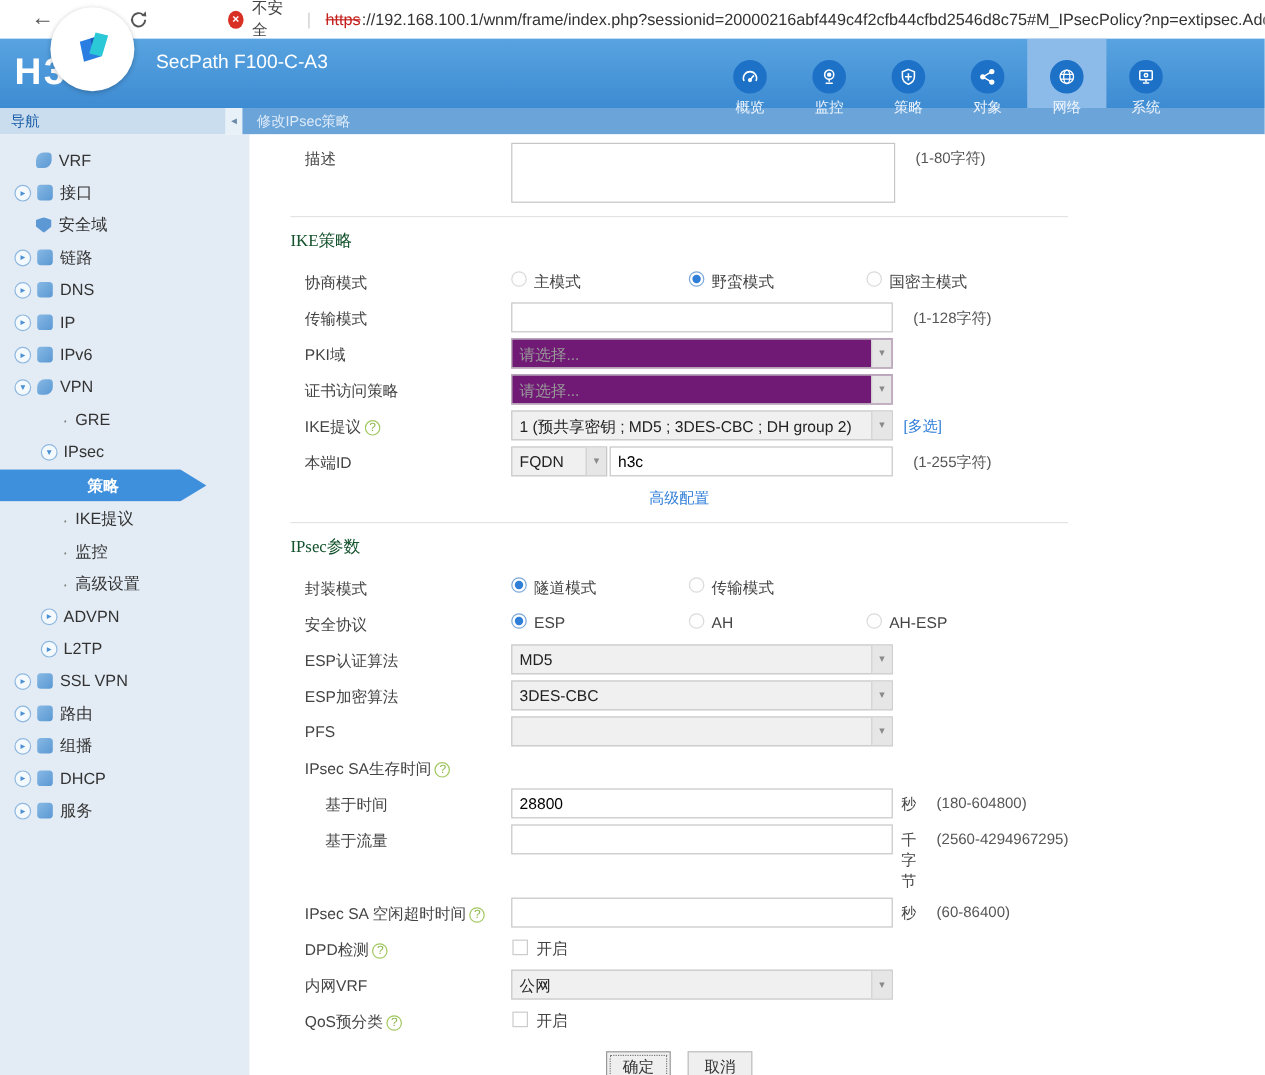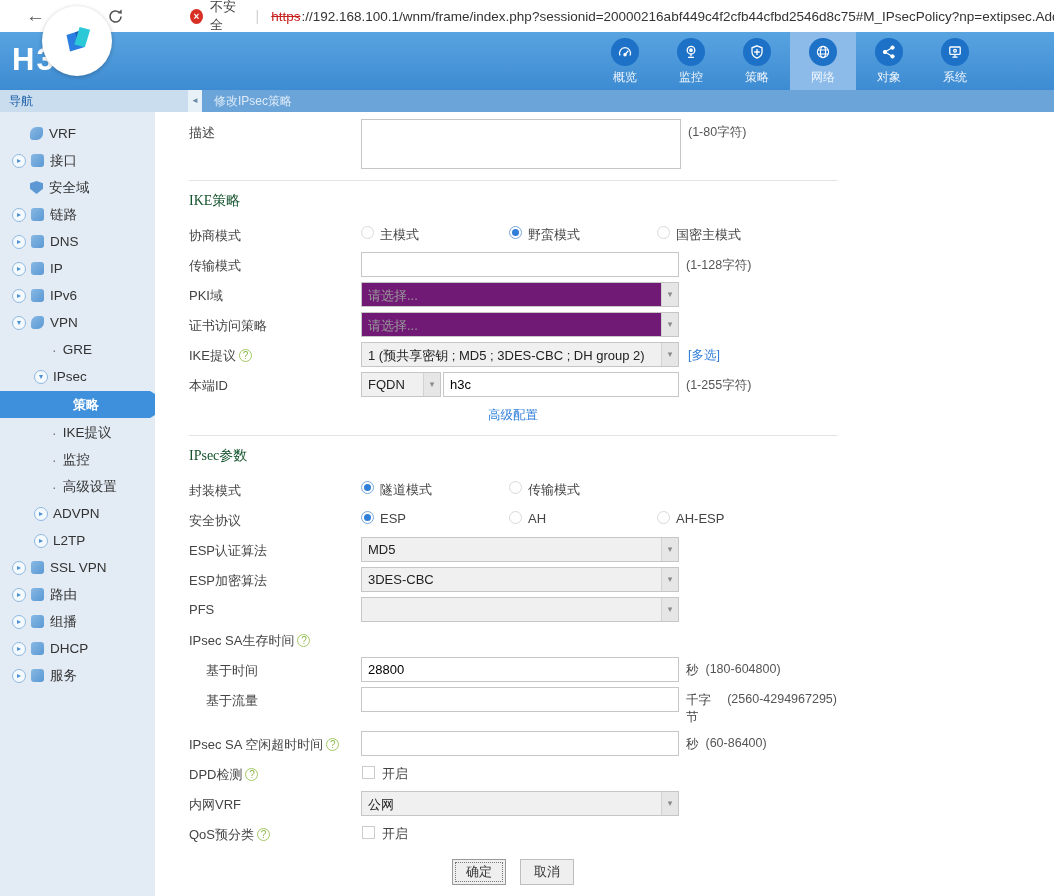--- a/index.html
+++ b/index.html
@@ -17,53 +17,53 @@
   .url { font-size:13.5px; color:#333; white-space:nowrap; overflow:hidden; }
   .url .https { color:#c5221f; text-decoration:line-through; margin-right:1px; }
 
   
   .app-header { height:58px; background:linear-gradient(#58a3e0,#3d8bd2); position:relative; display:flex; }
   .logo { color:#fff; font-size:31px; font-weight:bold; letter-spacing:2px; margin:10px 0 0 12px; width:118px; }
   .float-badge { position:absolute; left:42px; top:-26px; width:70px; height:70px; border-radius:50%;
     background:#fff; box-shadow:0 1px 4px rgba(0,0,0,.25); z-index:9; display:flex; align-items:center; justify-content:center; }
   .device-title { color:#fff; font-size:16px; line-height:1.25; margin-top:11px; width:160px; }
   .top-nav { margin-left:auto; margin-right:66px; display:flex; }
-  .nav-item { width:66px; text-align:center; padding-top:6px; height:58px; cursor:pointer; }
+  .nav-item { width:66px; text-align:center; padding-top:18px; height:58px; cursor:pointer; }
   .nav-item.active { background:#8cbbe9; }
   .nav-circ { width:28px; height:28px; border-radius:50%; background:#1d71c6; margin:0 auto;
     display:flex; align-items:center; justify-content:center; }
   .nav-label { font-size:12px; color:#eef5fc; margin-top:3px; }
 
   
   .crumb-row { height:22px; display:flex; }
   .nav-header { width:188px; background:#c9ddee; color:#1c5fa8; font-size:12px; line-height:22px; padding-left:9px; }
   .collapse-handle { width:14px; background:#e9f1f8; color:#6b8aa8; font-size:8px; line-height:22px; text-align:center; cursor:pointer; }
   .crumb-bar { flex:1; background:#6ba4d9; color:#ddebf8; font-size:12px; line-height:22px; padding-left:12px; }
 
   
   .page-body { display:flex; height:784px; }
-  .sidebar { width:155px; background:#e3ebf4; padding-top:8px; overflow:hidden; }
+  .sidebar { width:208px; background:#e3ebf4; padding-top:8px; overflow:hidden; }
   .side-row { height:27px; display:flex; align-items:center; font-size:13.5px; color:#333; cursor:pointer; }
   .exp { width:14px; height:14px; border-radius:50%; border:1px solid #8fb8e0; color:#4a90d2;
     font-size:8px; line-height:12px; text-align:center; margin-right:5px; flex:none; background:#f4f9fd; }
   .s-icon { width:13px; height:13px; border-radius:3px; margin-right:6px; flex:none;
     background:linear-gradient(135deg,#7db3e2,#4b8fd0); opacity:.9; }
   .s-icon[data-name="security-zone-icon"] { border-radius:0; clip-path:polygon(50% 0,100% 18%,100% 60%,50% 100%,0 60%,0 18%); background:#4b8fd0; }
   .s-icon[data-name="vrf-icon"], .s-icon[data-name="vpn-icon"] { border-radius:50% 3px 50% 3px; }
   .bullet { color:#777; margin-right:6px; font-size:14px; }
   .side-sel { height:27px; width:172px; background:#3f90dc; color:#fff; font-size:13px; font-weight:bold;
     line-height:27px; text-align:center; cursor:pointer; margin:1px 0;
     clip-path:polygon(0 0,150px 0,172px 50%,150px 100%,0 100%); }
 
   .main { flex:1; background:#fff; padding:7px 0 0 34px; overflow:hidden; }
   .form-area { width:648px; }
 
   
   .form-row { display:flex; align-items:flex-start; margin-bottom:5px; min-height:25px; }
-  .row-label { width:172px; flex:none; font-size:13px; color:#444; padding-top:5px; }
+  .row-label { width:172px; flex:none; font-size:13px; color:#444; padding-top:5px;margin-left:12px; }
   .form-row.indent .row-label { padding-left:17px; }
   .help { display:inline-block; width:13px; height:13px; border:1px solid #a3c861; color:#8ab54a;
     border-radius:50%; font-size:10px; line-height:11px; text-align:center; margin-left:3px; vertical-align:1px; cursor:pointer; }
   .row-ctrl { display:flex; align-items:flex-start; }
   .ta { width:320px; height:50px; border:1px solid #c6c6c6; resize:none; font:13px "Liberation Sans","DejaVu Sans",sans-serif; padding:3px 6px; }
   .txt { width:318px; height:25px; border:1px solid #c6c6c6; font-size:13px; padding:0 6px; }
   .txt.short { width:236px; }
   .selbox { width:318px; height:25px; border:1px solid #c6c6c6; background:#f0f0f0; display:flex; cursor:pointer; }
   .selbox.white { background:#701a75; }
   .selbox.small { width:80px; margin-right:2px; }
@@ -72,21 +72,21 @@
   .selarrow { width:17px; background:#e6e6e6; border-left:1px solid #d2d2d2; color:#8a8a8a;
     font-size:9px; line-height:23px; text-align:center; flex:none; }
   .radio-opt { display:inline-flex; align-items:flex-start; min-width:148px; padding-top:4px; cursor:pointer; }
   .radio { width:13px; height:13px; border-radius:50%; border:1px solid #dadada; background:#fefefe; margin-right:6px; flex:none; }
   .radio.sel { border:1px solid #7aa7d8; }
   .radio .dot { display:block; width:7px; height:7px; border-radius:50%; background:#2f7ed8; margin:2px auto; }
   .opt-label { font-size:13px; color:#444; }
   .checkbox { width:13px; height:13px; border:1px solid #ccc; background:#fff; margin:5px 7px 0 1px; flex:none; cursor:pointer; }
   .row-ctrl .opt-label.cb { padding-top:4px; }
   .unit { font-size:12.5px; color:#444; margin-left:7px; padding-top:5px; }
-  .hint { font-size:12.5px; color:#555; margin-left:7px; padding-top:5px; white-space:nowrap; }
+  .hint { font-size:12.5px; color:#555; margin-left:17px; padding-top:5px; white-space:nowrap; }
   .blue-link { color:#2f7ed8; font-size:12.5px; cursor:pointer; }
   .blue-link.ml { margin-left:9px; padding-top:5px; }
   .divider { border-top:1px solid #e3e3e3; margin:11px 0; }
   .section-title { text-align:left; color:#14532d; font-size:14px; margin:6px 0 12px;font-family:Liberation Serif, serif; }
   .center-link-wrap { text-align:center; margin:10px 0 4px; font-size:13.5px; }
   .btn-row { text-align:center; margin-top:13px; }
   .btn { display:inline-block; background:#efefef; border:1px solid #bdbdbd; color:#333;
     font-size:13px; padding:3px 13px; margin:0 7px; cursor:pointer; }
   .btn.primary { border-color:#9a9a9a; outline:1px dotted #777; outline-offset:-4px;text-align:right; }
 </style>
@@ -109,20 +109,21 @@
 
 <div class="app-header" data-name="app-header">
   <div class="logo" data-name="h3c-logo">H3C</div>
   <div class="float-badge" data-name="remote-app-badge-icon">
     <svg width="42" height="42" viewBox="0 0 48 48">
       <polygon points="12,17 28,12 32,31 16,36" fill="#2a7de1"></polygon>
       <polygon points="22,14 29,12 30,20 24,22" fill="#1b5bb8"></polygon>
       <polygon points="27,8 39,11 33,31 21,28" fill="#2bc8d8"></polygon>
     </svg>
   </div>
+  <div class="device-title" data-name="device-title">SecPath F100-C-A3</div>
   <div class="top-nav" data-name="top-nav">
       <div class="nav-item" data-name="top-nav-item-概览">
         <div class="nav-circ" data-name="gauge-icon">
           <svg width="16" height="16" viewBox="0 0 16 16" fill="none" stroke="#fff" stroke-width="1.3">
             <path d="M3 11.5a5.5 5.5 0 1 1 10 0"></path>
             <path d="M8 10.5 11.3 6.8"></path>
             <circle cx="8" cy="10.7" r="1.1" fill="#fff"></circle>
           </svg>
         </div>
         <div class="nav-label" data-name="top-nav-label">概览</div>
@@ -139,41 +140,41 @@
       </div>
       <div class="nav-item" data-name="top-nav-item-策略">
         <div class="nav-circ" data-name="shield-icon">
           <svg width="16" height="16" viewBox="0 0 16 16" fill="none" stroke="#fff" stroke-width="1.3">
             <path d="M8 1.8 13 3.8v4.2c0 3-2 5-5 6.2-3-1.2-5-3.2-5-6.2V3.8Z"></path>
             <path d="M8 5v6M5.2 8h5.6"></path>
           </svg>
         </div>
         <div class="nav-label" data-name="top-nav-label">策略</div>
       </div>
-      <div class="nav-item active" data-name="top-nav-item-网络">
-        <div class="nav-circ" data-name="globe-icon">
-          <svg width="16" height="16" viewBox="0 0 16 16" fill="none" stroke="#fff" stroke-width="1.1">
-            <circle cx="8" cy="8" r="5.6"></circle>
-            <ellipse cx="8" cy="8" rx="2.6" ry="5.6"></ellipse>
-            <path d="M2.6 6h10.8M2.6 10h10.8"></path>
-          </svg>
-        </div>
-        <div class="nav-label" data-name="top-nav-label">网络</div>
-      </div>
       <div class="nav-item" data-name="top-nav-item-对象">
         <div class="nav-circ" data-name="share-icon">
           <svg width="16" height="16" viewBox="0 0 16 16" fill="#fff" stroke="#fff">
             <circle cx="11.5" cy="3.6" r="1.7"></circle>
             <circle cx="4" cy="8" r="1.7"></circle>
             <circle cx="11.5" cy="12.4" r="1.7"></circle>
             <path d="M4 8 11.5 3.6M4 8l7.5 4.4" stroke-width="1.2" fill="none"></path>
           </svg>
         </div>
         <div class="nav-label" data-name="top-nav-label">对象</div>
       </div>
+      <div class="nav-item active" data-name="top-nav-item-网络">
+        <div class="nav-circ" data-name="globe-icon">
+          <svg width="16" height="16" viewBox="0 0 16 16" fill="none" stroke="#fff" stroke-width="1.1">
+            <circle cx="8" cy="8" r="5.6"></circle>
+            <ellipse cx="8" cy="8" rx="2.6" ry="5.6"></ellipse>
+            <path d="M2.6 6h10.8M2.6 10h10.8"></path>
+          </svg>
+        </div>
+        <div class="nav-label" data-name="top-nav-label">网络</div>
+      </div>
       <div class="nav-item" data-name="top-nav-item-系统">
         <div class="nav-circ" data-name="system-icon">
           <svg width="16" height="16" viewBox="0 0 16 16" fill="none" stroke="#fff" stroke-width="1.3">
             <rect x="2.8" y="3" width="10.4" height="7.4" rx="0.8"></rect>
             <circle cx="8" cy="6.7" r="1.4"></circle>
             <path d="M8 10.6v1.8M5.4 13.2h5.2"></path>
           </svg>
         </div>
         <div class="nav-label" data-name="top-nav-label">系统</div>
       </div>

